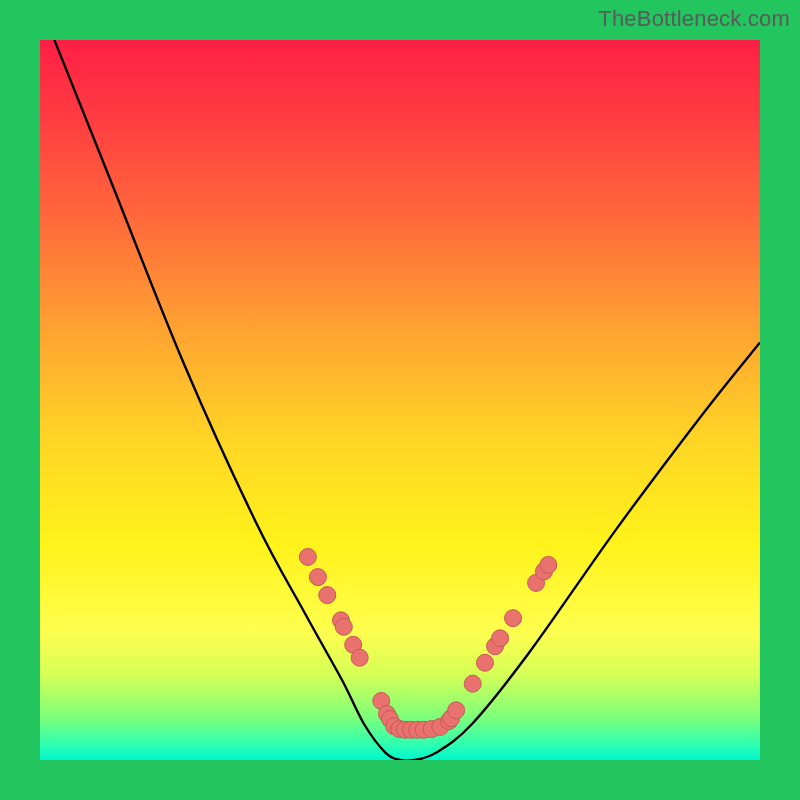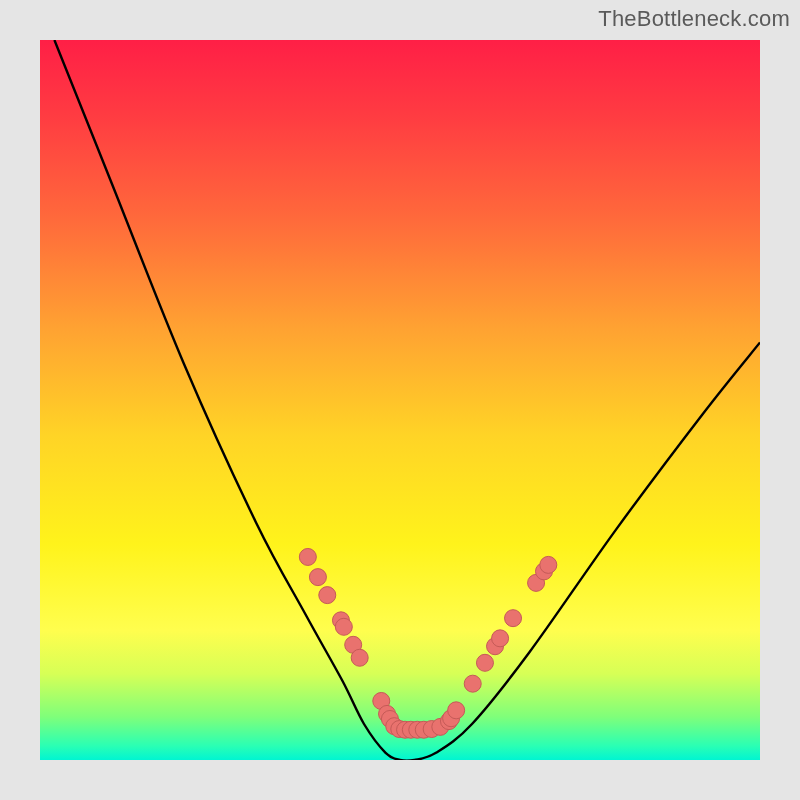--- a/index.html
+++ b/index.html
@@ -7,21 +7,21 @@
     padding: 0;
     width: 800px;
     height: 800px;
     overflow: hidden;
     background: #000;
     font-family: Arial, Helvetica, sans-serif;
   }
   .frame {
     position: absolute;
     inset: 0;
-    background: #e5e5e5;
+    background: #22c55e;
     text-decoration: underline;
   }
   .plot {
     position: absolute;
     left: 40px;
     top: 40px;
     width: 720px;
     height: 720px;
     
     background: linear-gradient(

